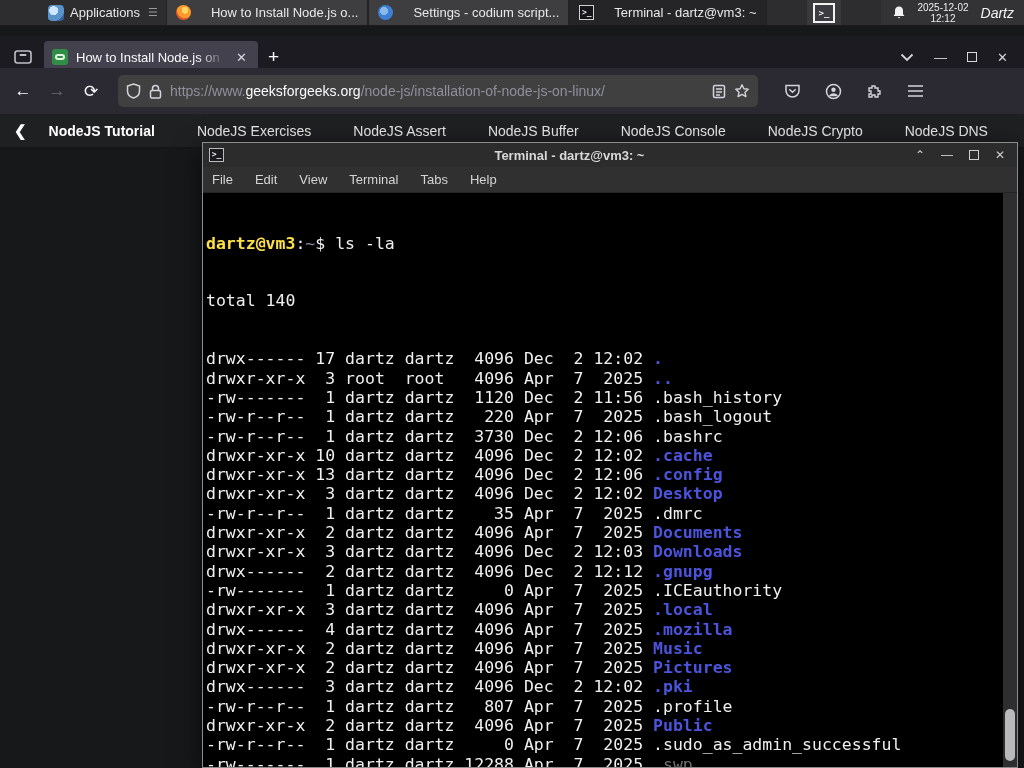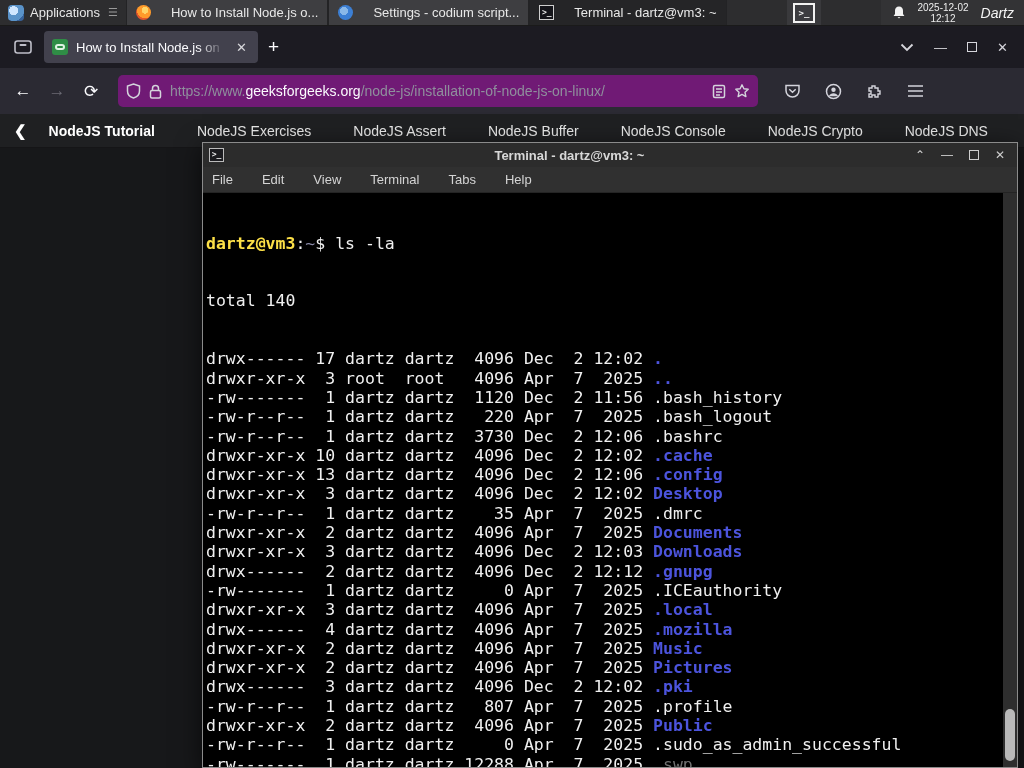--- a/index.html
+++ b/index.html
@@ -4,21 +4,21 @@
 <style>
   * { margin:0; padding:0; box-sizing:border-box; }
   html,body { width:1024px; height:768px; overflow:hidden; background:#17181a;
               font-family:"Liberation Sans", sans-serif; }
   .desktop { position:relative; width:1024px; height:768px; }
 
   
   .panel { position:absolute; top:0; left:0; width:1024px; height:26px;
            background:#2d2d2f; display:flex; align-items:stretch; color:#e8e8e8;
            font-size:13px; border-bottom:1px solid #1a1a1a; }
-  .apps-btn { display:flex; align-items:center; gap:6px; padding:4px 8px; }
+  .apps-btn { display:flex; align-items:center; gap:6px; padding:4px 8px;margin-left:40px; }
   .apps-xfce { width:16px; height:16px; border-radius:4px;
                background:radial-gradient(circle at 35% 35%, #cfe6ff 0 30%, #5a93c9 31% 70%, #37629a 71%); }
   .apps-menu-glyph { color:#9a9a9a; font-size:11px; margin-left:2px; }
   .win-btn { display:flex; align-items:center; gap:20px; padding:0 9px; max-width:212px;
              background:#3e3e41; border-left:1px solid #232325; border-right:1px solid #232325;
              white-space:nowrap; overflow:hidden; }
   .win-btn.active { background:#252527; }
   .win-btn .lbl { overflow:hidden; text-overflow:ellipsis; }
   .ff-ico { width:15px; height:15px; border-radius:50%; flex:none;
             background:radial-gradient(circle at 60% 35%, #ffd567 0 25%, #ff9a2a 26% 60%, #e3562a 61%); }
@@ -30,21 +30,21 @@
   .tray-launcher { width:34px; display:flex; align-items:center; justify-content:center;
                    background:#39393c; }
   .tray-term { width:22px; height:20px; background:#3c3c40; border:2px solid #f2f2f2;
                color:#f2f2f2; font:bold 9px/16px "DejaVu Sans Mono", monospace; text-align:center; }
   .panel-right { display:flex; align-items:center; gap:10px; padding:0 10px; background:#333335; }
   .bell { width:16px; height:16px; }
   .clock { text-align:center; font-size:10px; line-height:11px; color:#ececec; }
   .user-name { font-size:14px; color:#f4f4f4; padding-left:2px;font-style:italic; }
 
   
-  .tabbar { position:absolute; top:26px; left:0; width:1024px; height:42px;
+  .tabbar { position:absolute; top:36px; left:0; width:1024px; height:42px;
             background:#1c1b22; display:flex; align-items:center; }
   .ffview { width:30px; height:28px; margin-left:8px; display:flex; align-items:center;
             justify-content:center; border-radius:4px; }
   .tab { display:flex; align-items:center; gap:8px; width:214px; height:32px; margin-left:6px;
          background:#42414d; border-radius:4px; padding:0 8px; color:#fbfbfe; font-size:13px; }
   .favicon-gfg { width:16px; height:16px; flex:none; border-radius:3px; background:#2f8d46;
                  display:flex; align-items:center; justify-content:center; }
   .favicon-gfg span { width:10px; height:6px; border:2px solid #dff3e3; border-radius:4px; display:block; }
   .tab-title { flex:1; white-space:nowrap; overflow:hidden;
                -webkit-mask-image:linear-gradient(90deg,#000 82%,transparent); }
@@ -54,21 +54,21 @@
                color:#d6d6dc; }
   .wc { font-size:13px; color:#d6d6dc; }
   .wc-max { width:10px; height:10px; border:1.5px solid #d6d6dc; display:inline-block; }
 
   .toolbar { position:absolute; top:68px; left:0; width:1024px; height:46px;
              background:#2b2a33; display:flex; align-items:center; gap:4px; }
   .nav-ico { width:30px; height:30px; display:flex; align-items:center; justify-content:center;
              color:#fbfbfe; font-size:17px; border-radius:4px; }
   .nav-ico.disabled { color:#6b6a74; }
   .nav-ico:first-child { margin-left:8px; }
-  .urlbar { width:640px; height:32px; margin-left:8px; background:#701a75; border-radius:5px;
+  .urlbar { width:640px; height:32px; margin-left:8px; background:#404040; border-radius:5px;
             display:flex; align-items:center; padding:0 8px; gap:8px; }
   .url-text { flex:1; font-size:14px; color:#8f8f9d; white-space:nowrap; overflow:hidden; }
   .url-text .host { color:#fbfbfe; }
   .tool-right { margin-left:22px; display:flex; align-items:center; gap:24px; }
 
   svg.icon { display:block; }
 
   
   .sitenav { position:absolute; top:114px; left:0; width:1024px; height:34px; background:#1f2022;
              display:flex; align-items:center; color:#eaeaea; font-size:14px;
@@ -84,21 +84,21 @@
   .terminal { position:absolute; top:142px; left:202px; width:816px; height:626px;
               background:#000; border:1px solid #8b8b8b; box-shadow:0 6px 24px rgba(0,0,0,.65);
               display:flex; flex-direction:column; }
   .t-titlebar { height:24px; background:#2c2c2c; display:flex; align-items:center;
                 color:#d8d8d8; flex:none; }
   .t-title-ico { width:15px; height:14px; margin-left:6px; background:#1b1b1f; border:1px solid #bbb;
                  color:#e8e8e8; font:bold 8px/12px "DejaVu Sans Mono", monospace; text-align:center; }
   .t-title { flex:1; text-align:center; font-weight:bold; font-size:13px; }
   .t-controls { display:flex; align-items:center; gap:16px; padding-right:12px; color:#cfcfcf;
                 font-size:12px; }
-  .t-menubar { height:26px; background:#303030; display:flex; align-items:center; gap:11px;
+  .t-menubar { height:26px; background:#303030; display:flex; align-items:center; gap:4px;
                color:#d4d4d4; font-size:13px; flex:none; border-bottom:1px solid #242424; }
   .t-menu { padding:3px 9px; }
   .t-body { flex:1; position:relative; background:#000; overflow:hidden; }
   .t-screen { position:absolute; top:2px; left:3px; right:16px; bottom:0;
               font-family:"DejaVu Sans Mono", monospace; font-size:16.5px; line-height:19.3px;
               color:#f0f0f0; white-space:pre; }
   .tl { white-space:pre; }
   .p-user { color:#fde047; font-weight:bold; }
   .p-cwd  { color:#8a8aa8; }
   .fn-dir { color:#4c54dd; font-weight:bold; }

